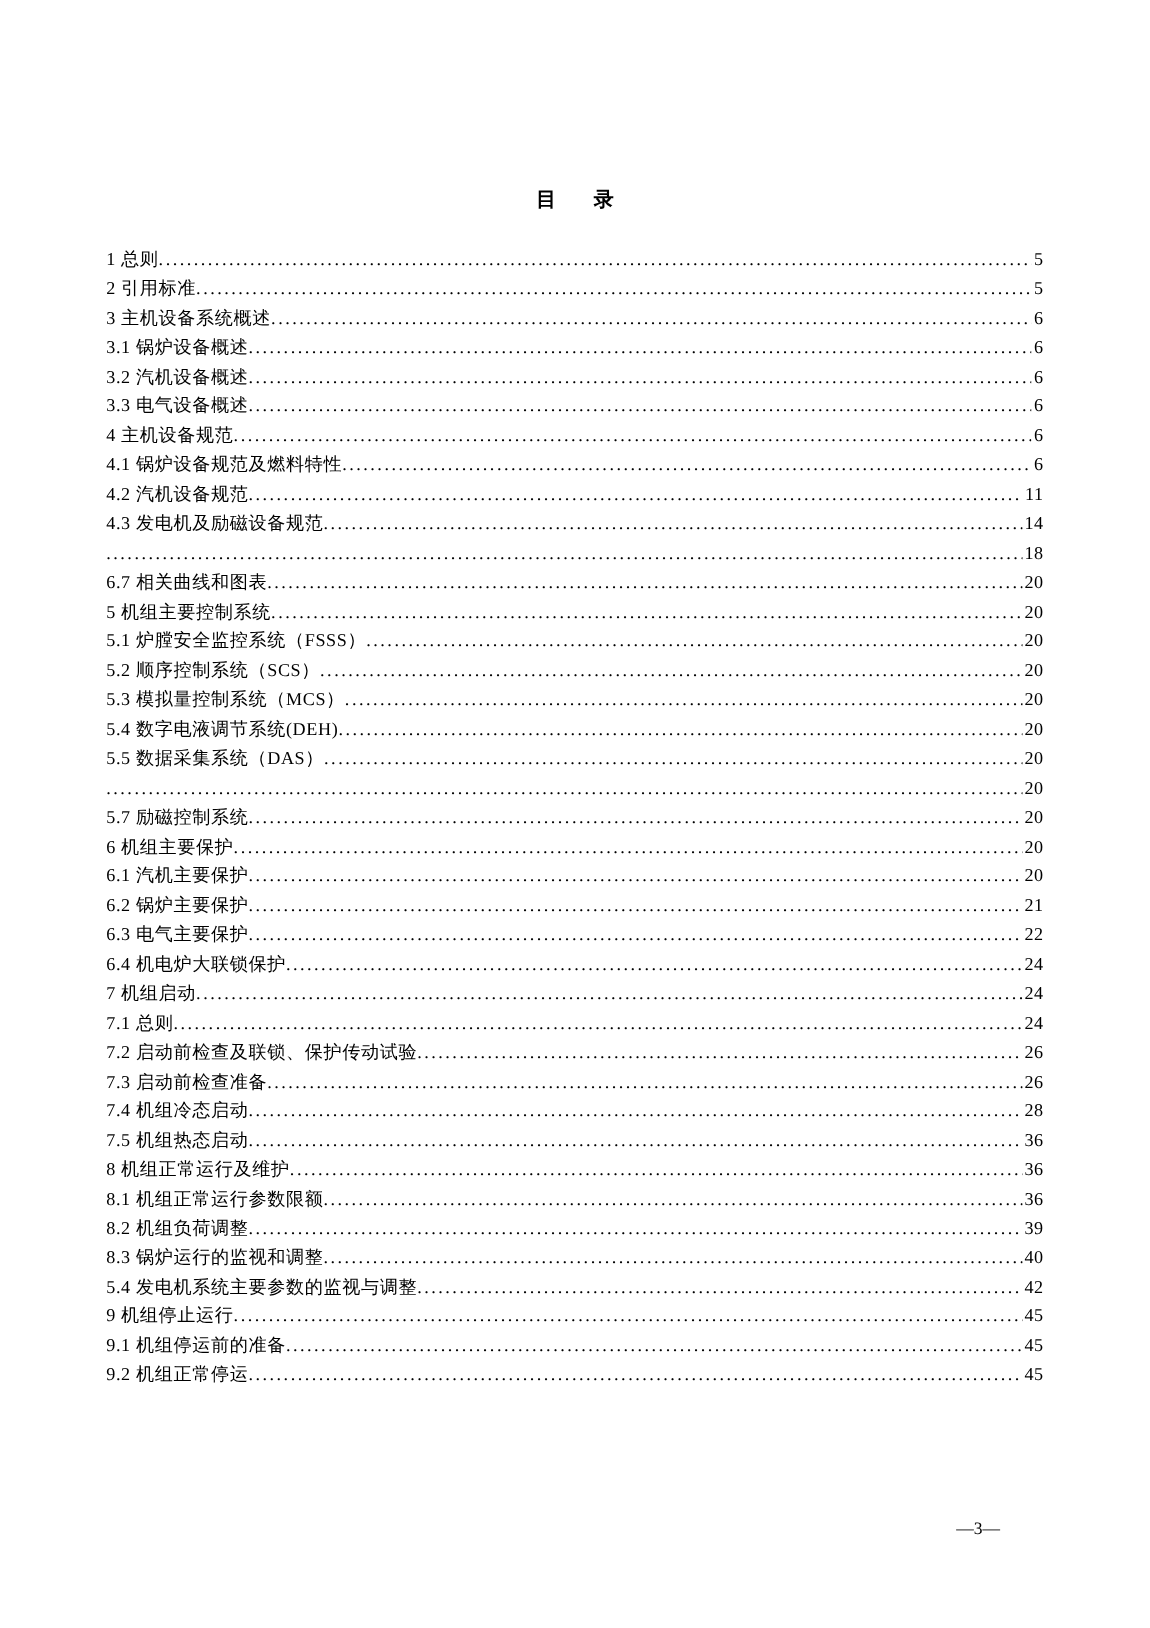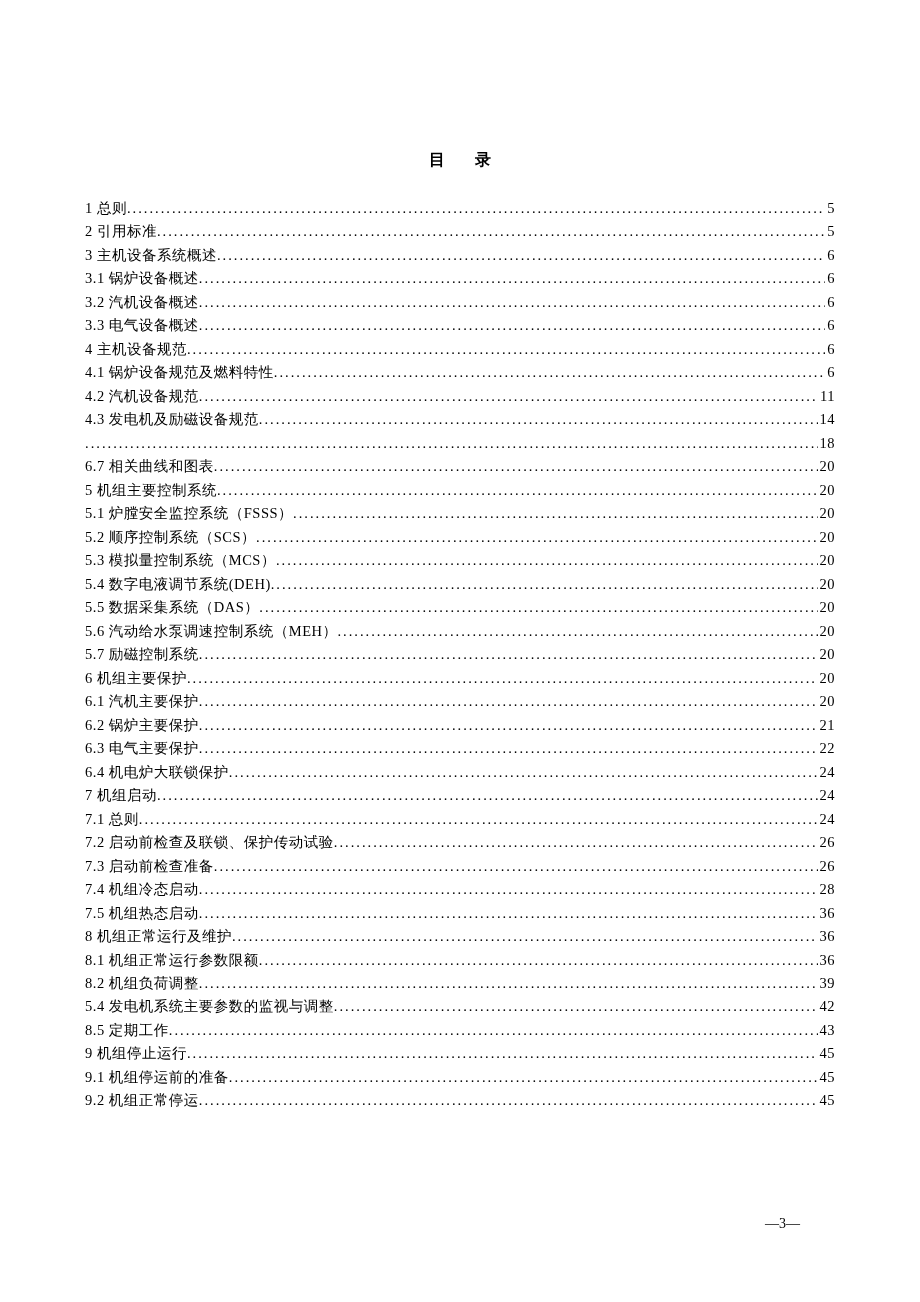--- a/index.html
+++ b/index.html
@@ -146,21 +146,20 @@
         <span class="toc-label">5.4 数字电液调节系统(DEH)</span>
         <span class="toc-dots"></span>
         <span class="toc-page">20</span>
       </div>
       <div class="toc-line">
         <span class="toc-label">5.5 数据采集系统（DAS）</span>
         <span class="toc-dots"></span>
         <span class="toc-page">20</span>
       </div>
       <div class="toc-line">
-        <span class="toc-label">5.6 汽动给水泵调速控制系统（MEH）</span>
         <span class="toc-dots"></span>
         <span class="toc-page">20</span>
       </div>
       <div class="toc-line">
         <span class="toc-label">5.7 励磁控制系统</span>
         <span class="toc-dots"></span>
         <span class="toc-page">20</span>
       </div>
       <div class="toc-line">
         <span class="toc-label">6 机组主要保护</span>
@@ -226,28 +225,28 @@
         <span class="toc-label">8.1 机组正常运行参数限额</span>
         <span class="toc-dots"></span>
         <span class="toc-page">36</span>
       </div>
       <div class="toc-line">
         <span class="toc-label">8.2 机组负荷调整</span>
         <span class="toc-dots"></span>
         <span class="toc-page">39</span>
       </div>
       <div class="toc-line">
+        <span class="toc-label">8.3 锅炉运行的监视和调整</span>
+        <span class="toc-dots"></span>
+        <span class="toc-page">40</span>
+      </div>
+      <div class="toc-line">
         <span class="toc-label">5.4 发电机系统主要参数的监视与调整</span>
         <span class="toc-dots"></span>
         <span class="toc-page">42</span>
-      </div>
-      <div class="toc-line">
-        <span class="toc-label">8.5 定期工作</span>
-        <span class="toc-dots"></span>
-        <span class="toc-page">43</span>
       </div>
       <div class="toc-line">
         <span class="toc-label">9 机组停止运行</span>
         <span class="toc-dots"></span>
         <span class="toc-page">45</span>
       </div>
       <div class="toc-line">
         <span class="toc-label">9.1 机组停运前的准备</span>
         <span class="toc-dots"></span>
         <span class="toc-page">45</span>

